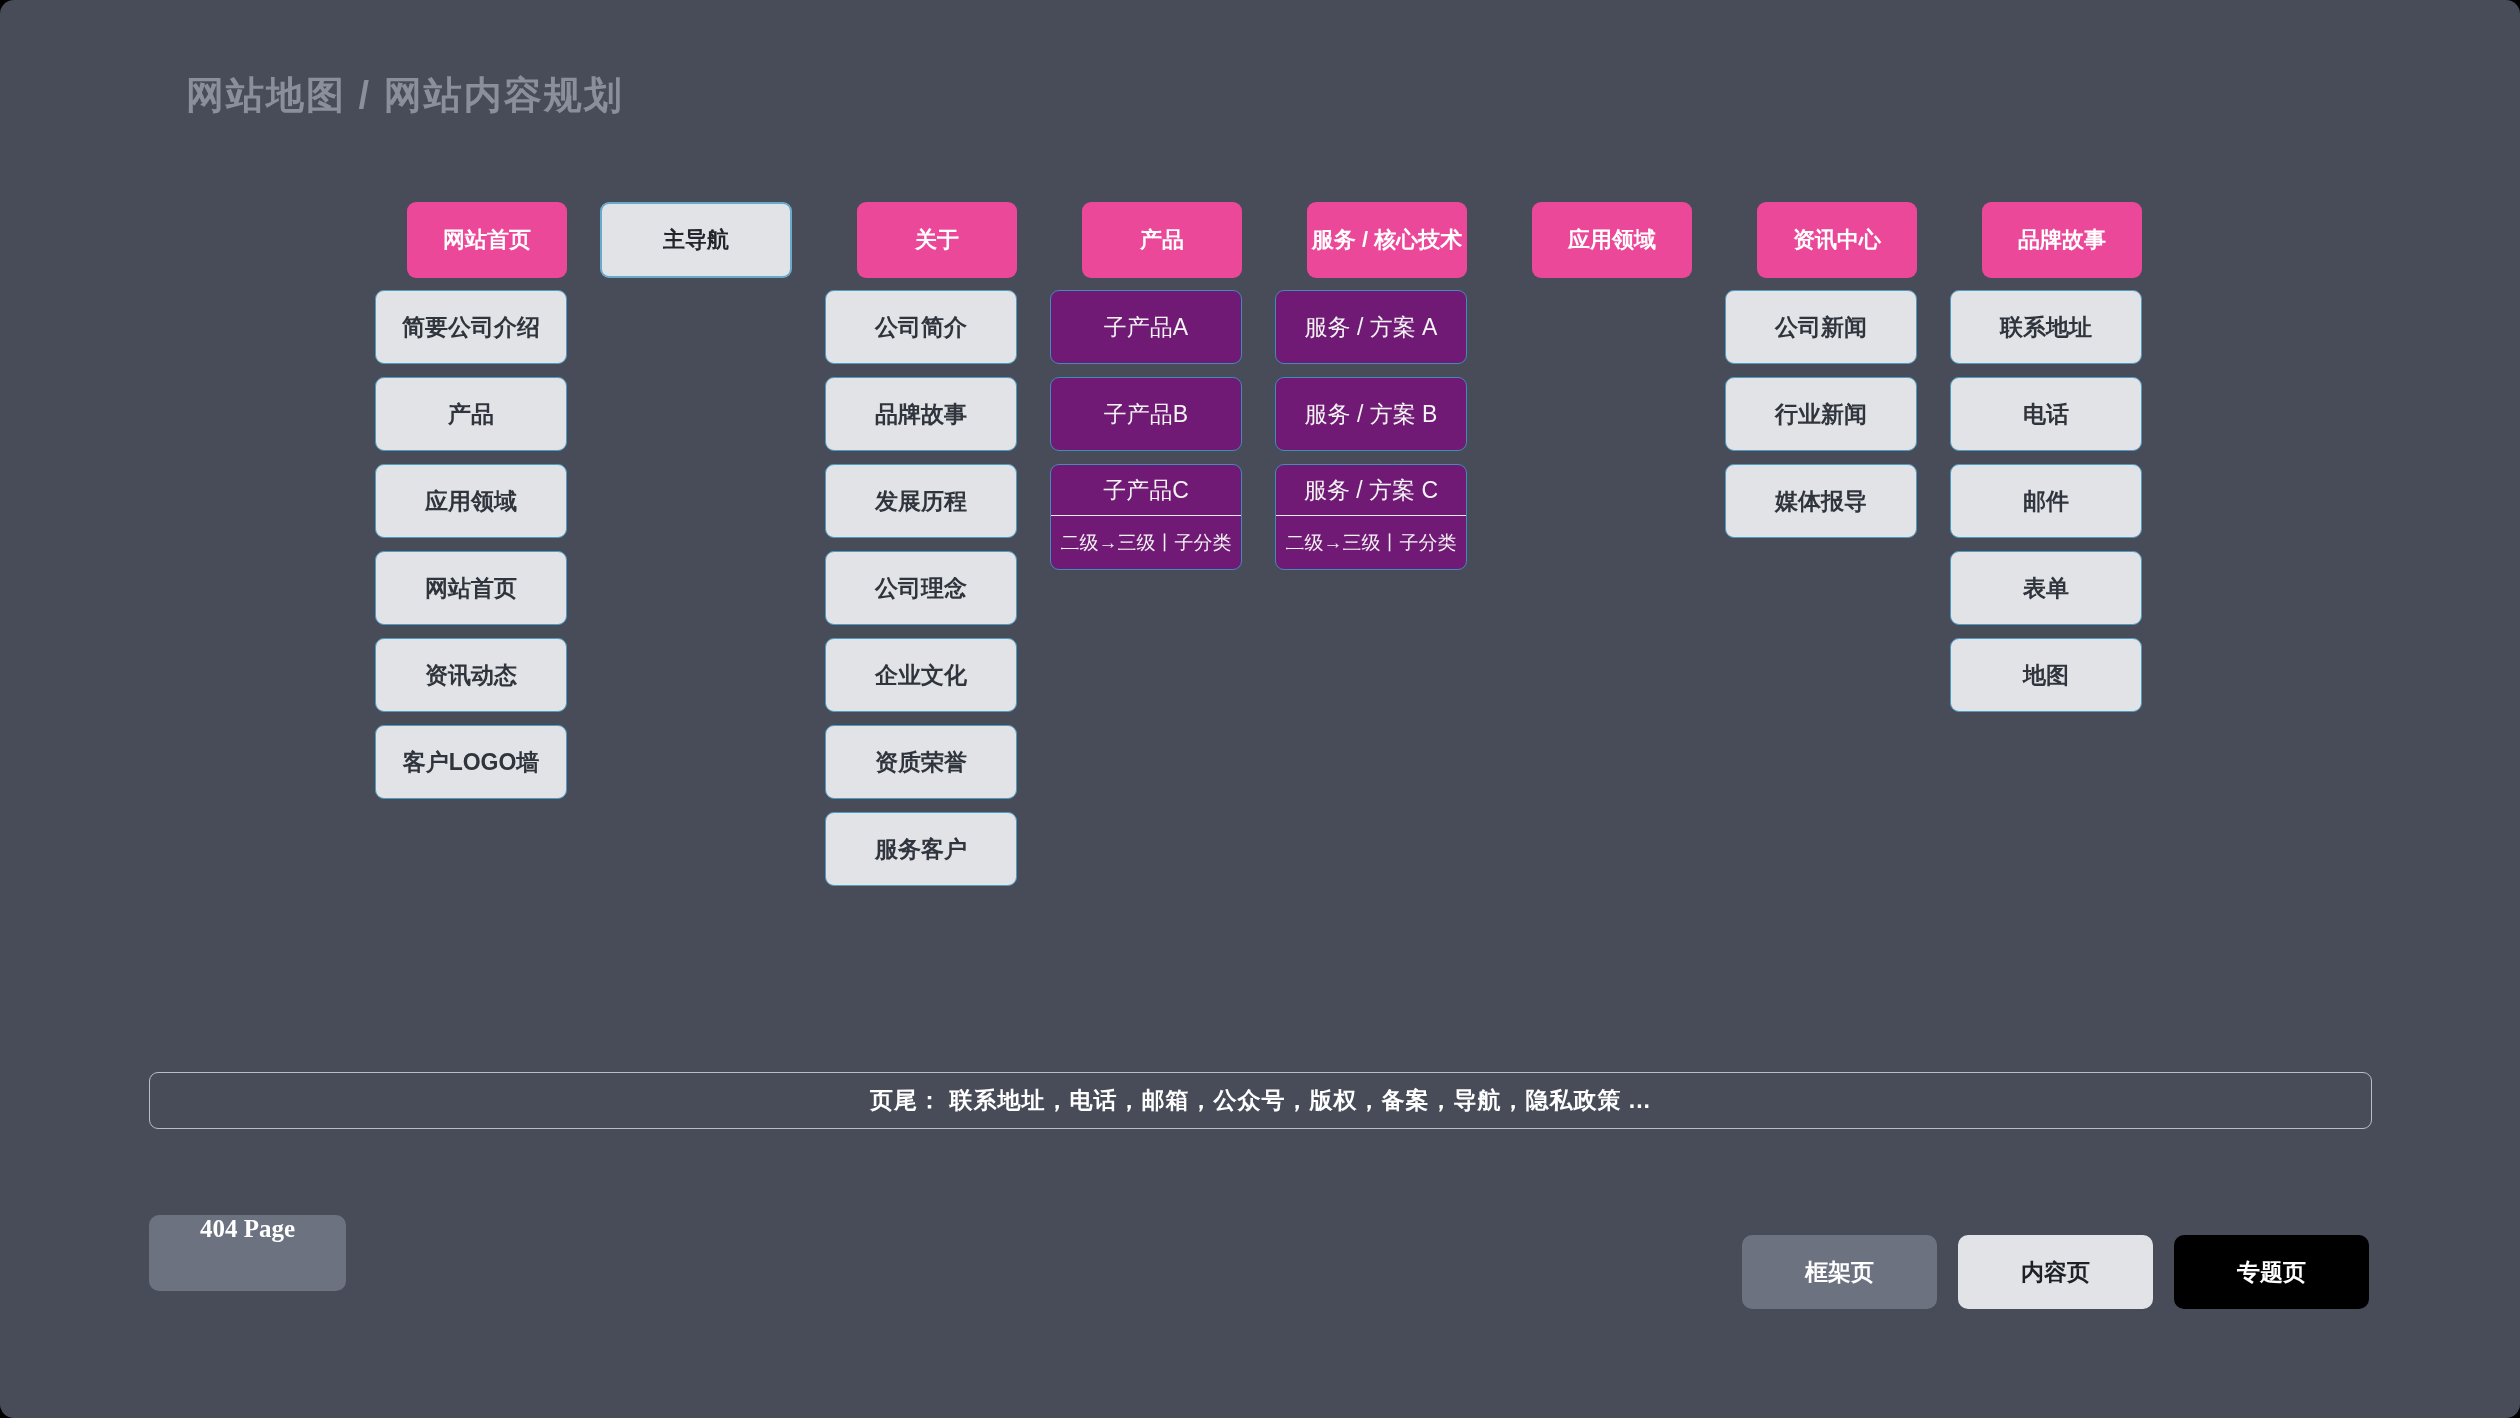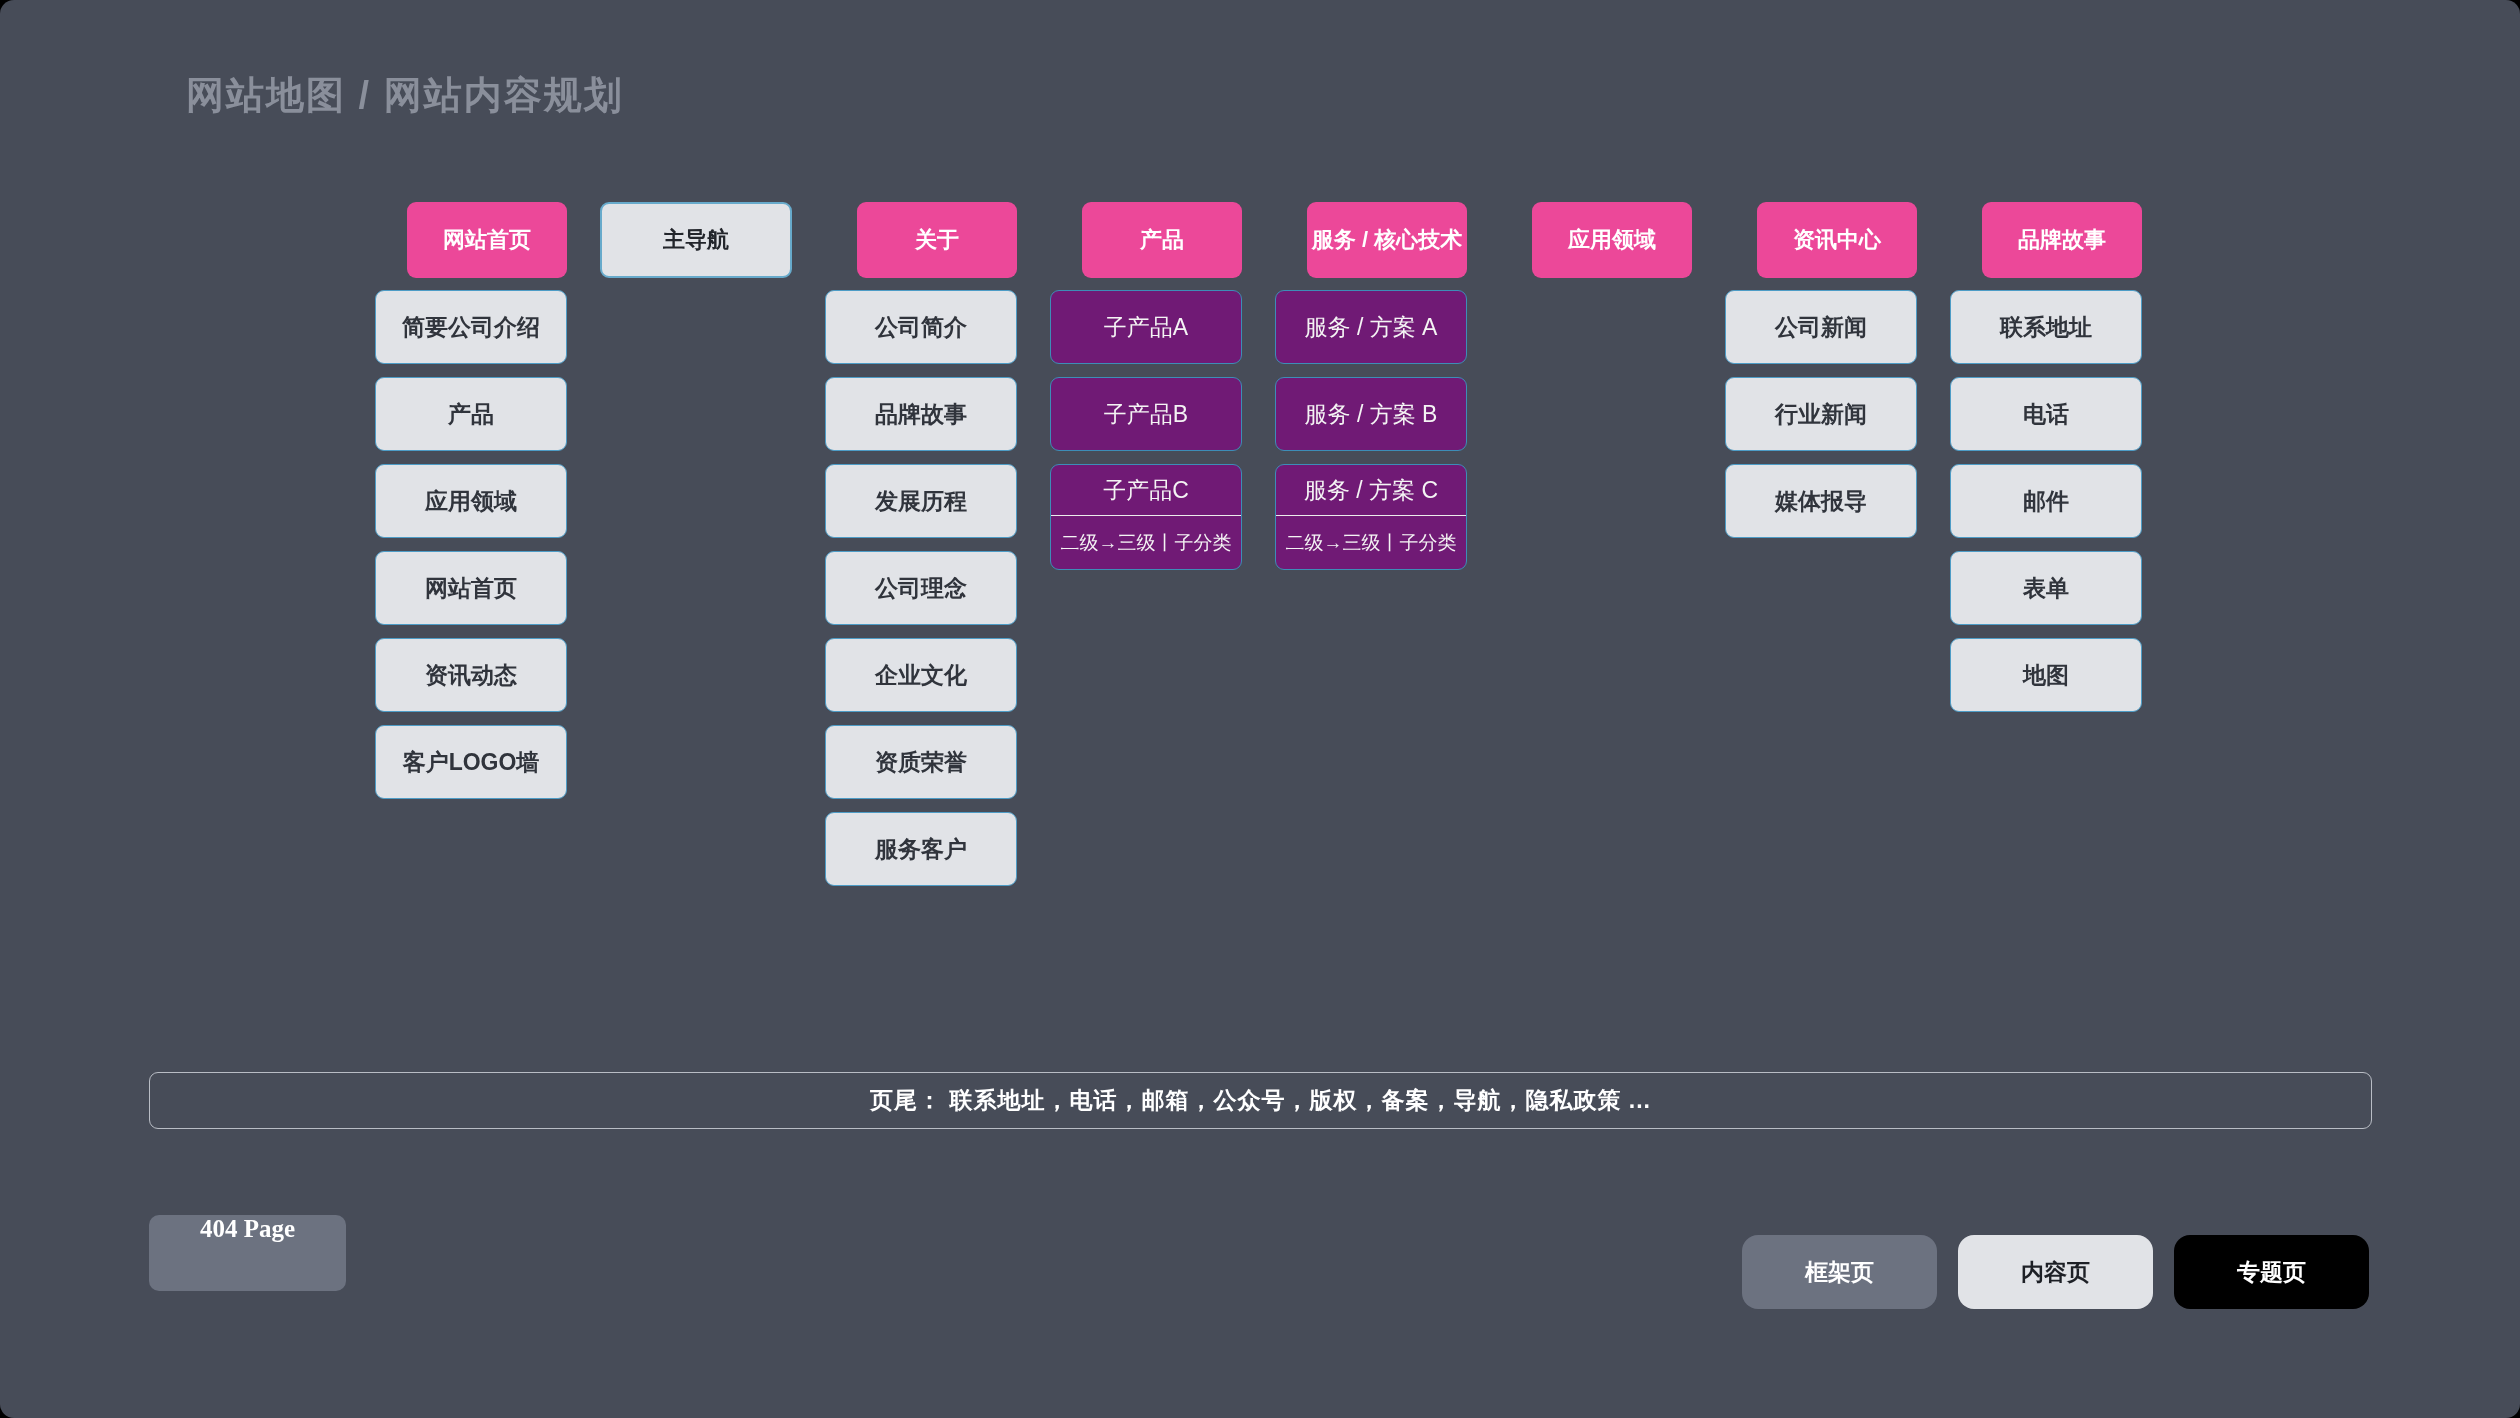--- a/index.html
+++ b/index.html
@@ -40,21 +40,21 @@
     color:#ffffff; font-weight:bold; font-size:23px; letter-spacing:1px;
   }
   .btn-404 {
     position:absolute; left:149px; top:1215px; width:197px; height:76px;
     background:#6c7280; border-radius:10px; color:#ffffff;
     font-weight:bold; font-size:25px;
     display:flex; align-items:flex-start; justify-content:center;font-family:Liberation Serif, serif;
   }
   .legend { position:absolute; left:1742px; top:1235px; display:flex; gap:21px; }
   .legend-btn {
-    width:195px; height:74px; border-radius:16px;
+    width:195px; height:74px; border-radius:10px;
     display:flex; align-items:center; justify-content:center;
     font-size:23px; font-weight:bold;
   }
   .legend-gray  { background:#6c7280; color:#ffffff; }
   .legend-light { background:#e1e3e7; color:#1d2026; }
   .legend-black { background:#000000; color:#ffffff; }
 </style>
 </head>
 <body>
 

